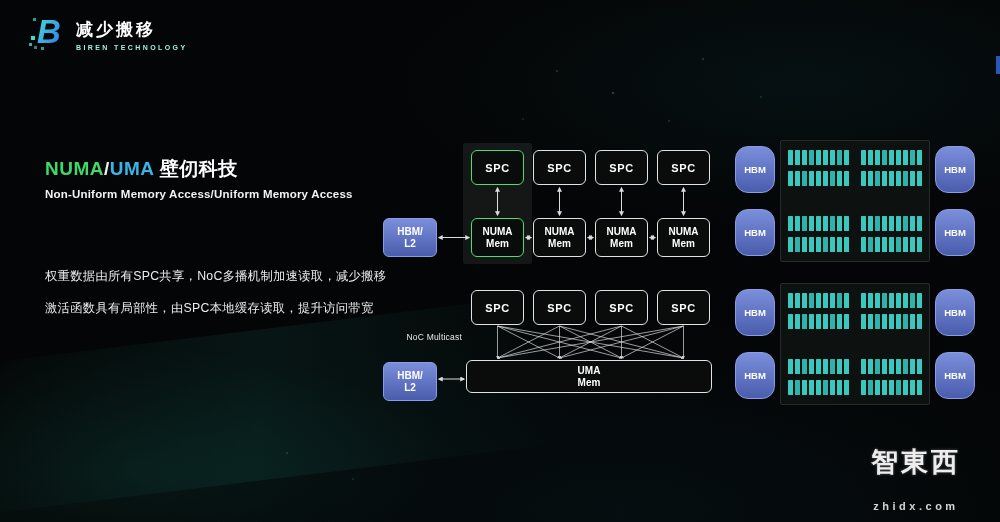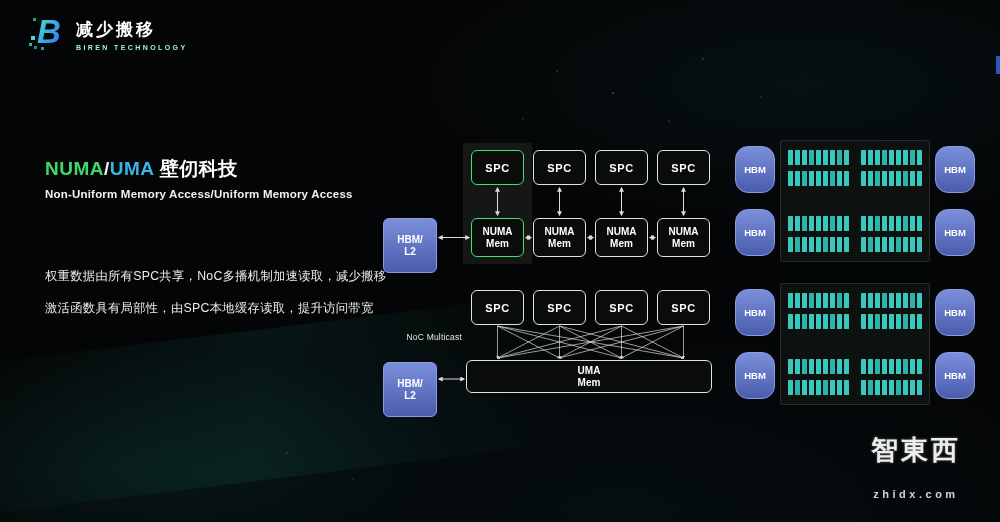--- a/index.html
+++ b/index.html
@@ -40,21 +40,21 @@
   .bullet{font-size:12.3px;color:#ececec;margin-bottom:15px;letter-spacing:.3px;white-space:nowrap}
 
   
   #diagram-layer{position:absolute;inset:0}
   .dbox{position:absolute;background:#0a0c0b;border:1.2px solid #dfe3e1;color:#fff;
     display:flex;align-items:center;justify-content:center;text-align:center;
     font-weight:bold;border-radius:6px}
   .spc{width:53px;height:35px;font-size:11px;letter-spacing:.6px}
   .mem{width:53px;height:39px;font-size:10px;line-height:1.2;white-space:pre-line}
   .green{border-color:#46e070;border-width:1.6px}
-  .hbm-l2{width:54px;height:55px;font-size:10px;line-height:1.2;white-space:pre-line;
+  .hbm-l2{width:54px;height:39px;font-size:10px;line-height:1.2;white-space:pre-line;
     background:linear-gradient(180deg,#7b8edb,#4a5dad);border:1px solid #8b9ce4}
   .mem-wide{width:246px;height:33px;font-size:10px;line-height:1.2;white-space:pre-line}
   .hl-col{position:absolute;left:463px;top:143px;width:69px;height:121px;
     background:rgba(195,215,205,0.09);border-radius:2px}
   .noc-label{position:absolute;left:396px;top:332px;width:66px;text-align:right;
     font-size:8.5px;color:#e8e8e8;letter-spacing:.2px}
   #wires{position:absolute;inset:0;pointer-events:none}
 
   
   .chip-assembly{position:absolute;left:735px;width:240px;height:122px;display:flex;align-items:stretch;gap:5px}
@@ -64,21 +64,21 @@
     font-size:9.5px;font-weight:bold;color:#fff}
   .chip-die{flex:1;background:#0d1110;border:1px solid #272c2a;border-radius:2px;
     display:flex;flex-direction:column;justify-content:space-between;padding:9px 7px}
   .die-group{display:flex;flex-direction:column;gap:6px}
   .die-row{display:flex;justify-content:space-between;gap:10px}
   .die-half{display:flex;gap:2px}
   .cell{width:5px;height:15px;background:#39c8bd;border-radius:.5px}
   .cell.dim{background:#2eb3ab}
 
   
-  .watermark{position:absolute;left:856px;top:432px;width:120px;text-align:center;opacity:.93}
+  .watermark{position:absolute;left:856px;top:444px;width:120px;text-align:center;opacity:.93}
   .wm-name{font-size:27px;font-weight:bold;letter-spacing:3px;color:#fff;
     text-shadow:0 0 3px rgba(255,255,255,.35)}
   .wm-domain{margin-top:20px;font-size:11px;letter-spacing:3.5px;color:#e2e2e2;font-weight:bold}
 </style>
 </head>
 <body>
 
 <div class="slide">
   <div class="beam"></div>
   <div class="specks"></div>

